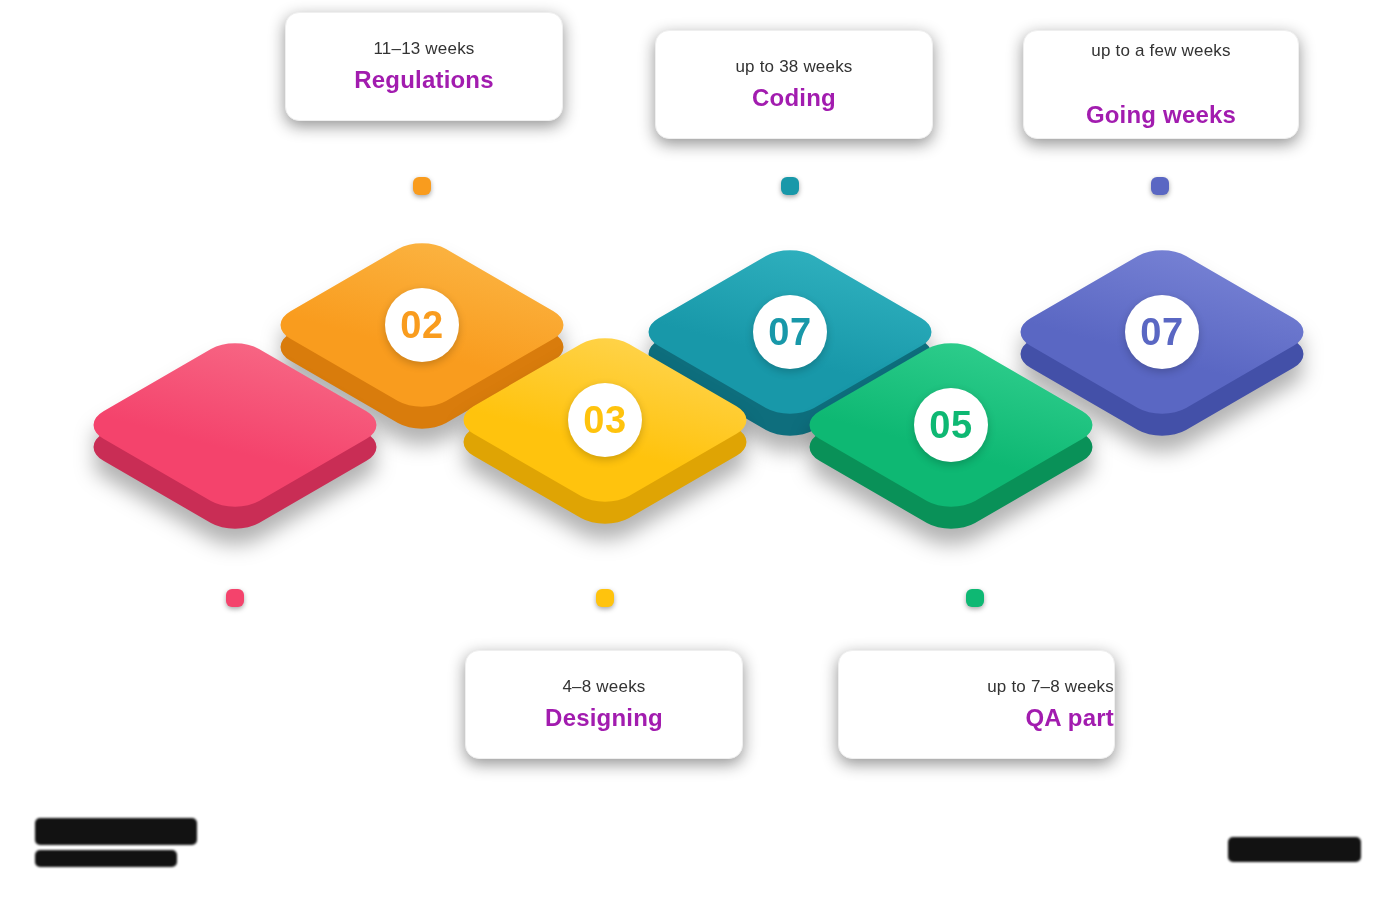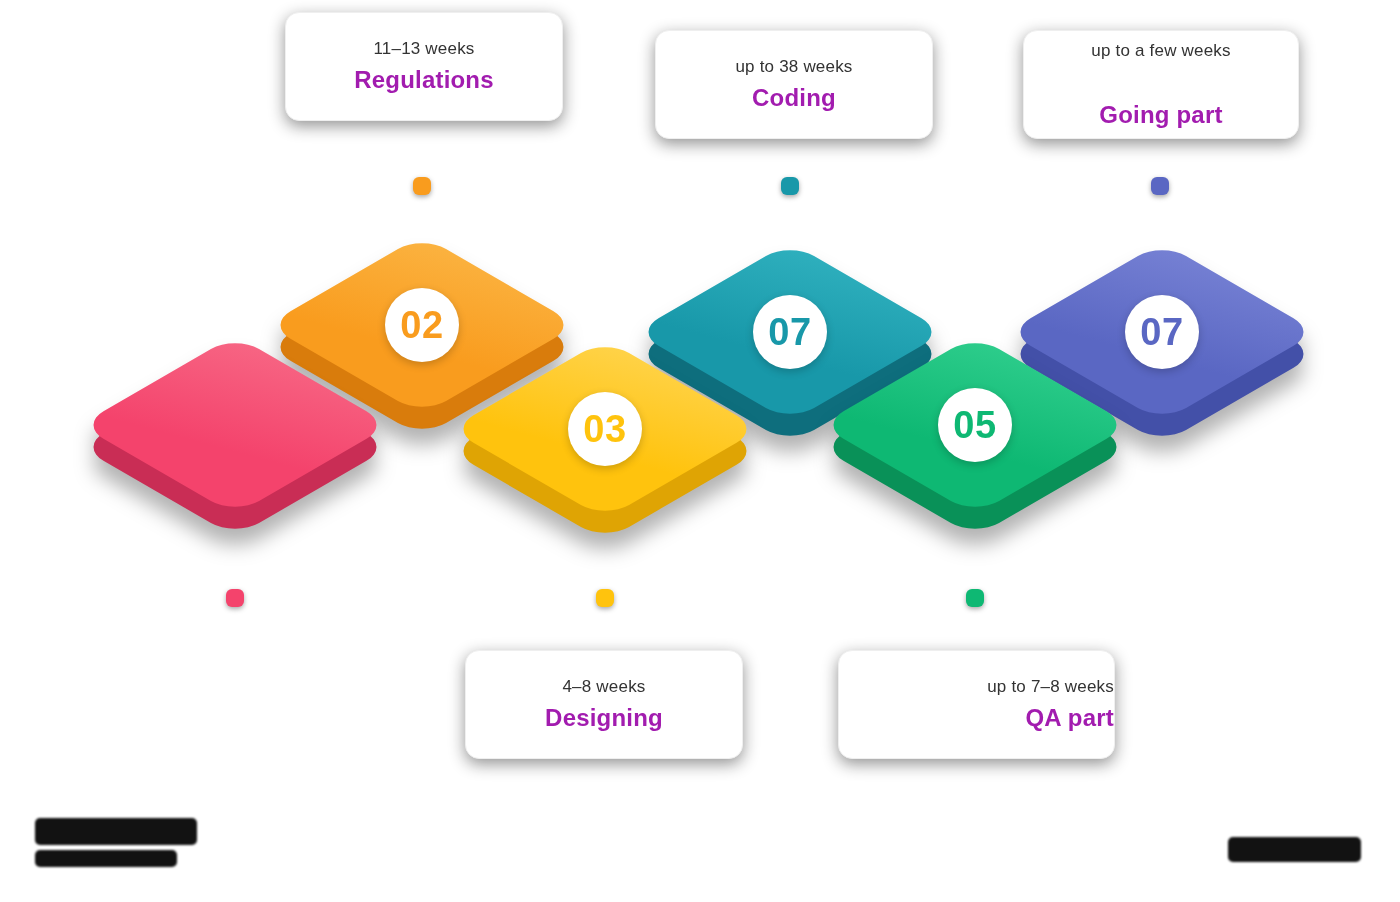--- a/index.html
+++ b/index.html
@@ -70,21 +70,21 @@
   <div class="card" style="left:285px;top:12px;width:276px;">
     <div class="card-duration">11–13 weeks</div>
     <div class="card-name">Regulations</div>
   </div>
   <div class="card" style="left:655px;top:30px;width:276px;">
     <div class="card-duration">up to 38 weeks</div>
     <div class="card-name">Coding</div>
   </div>
   <div class="card" style="left:1023px;top:30px;width:274px;gap:40px;">
     <div class="card-duration">up to a few weeks</div>
-    <div class="card-name">Going part</div>
+    <div class="card-name">Going weeks</div>
   </div>
 
   <div class="dot c2" style="left:413px;top:177px;"></div>
   <div class="dot c4" style="left:781px;top:177px;"></div>
   <div class="dot c6" style="left:1151px;top:177px;"></div>
 
   <div class="diamond c2 z-back" style="left:312px;top:215px;">
     <div class="d-side"></div>
     <div class="d-top"></div>
     <div class="badge">
@@ -103,28 +103,28 @@
     <div class="d-top"></div>
     <div class="badge">
       <span>07</span>
     </div>
   </div>
 
   <div class="diamond c1 z-front" style="left:125px;top:315px;">
     <div class="d-side"></div>
     <div class="d-top"></div>
   </div>
-  <div class="diamond c3 z-front" style="left:495px;top:319px;text-align:center;">
+  <div class="diamond c3 z-front" style="left:495px;top:310px;text-align:center;">
     <div class="d-side"></div>
     <div class="d-top"></div>
     <div class="badge">
       <span>03</span>
     </div>
   </div>
-  <div class="diamond c5 z-front" style="left:865px;top:315px;">
+  <div class="diamond c5 z-front" style="left:841px;top:315px;">
     <div class="d-side"></div>
     <div class="d-top"></div>
     <div class="badge">
       <span>05</span>
     </div>
   </div>
 
   <div class="dot c1" style="left:226px;top:589px;"></div>
   <div class="dot c3" style="left:596px;top:589px;"></div>
   <div class="dot c5" style="left:966px;top:589px;"></div>

